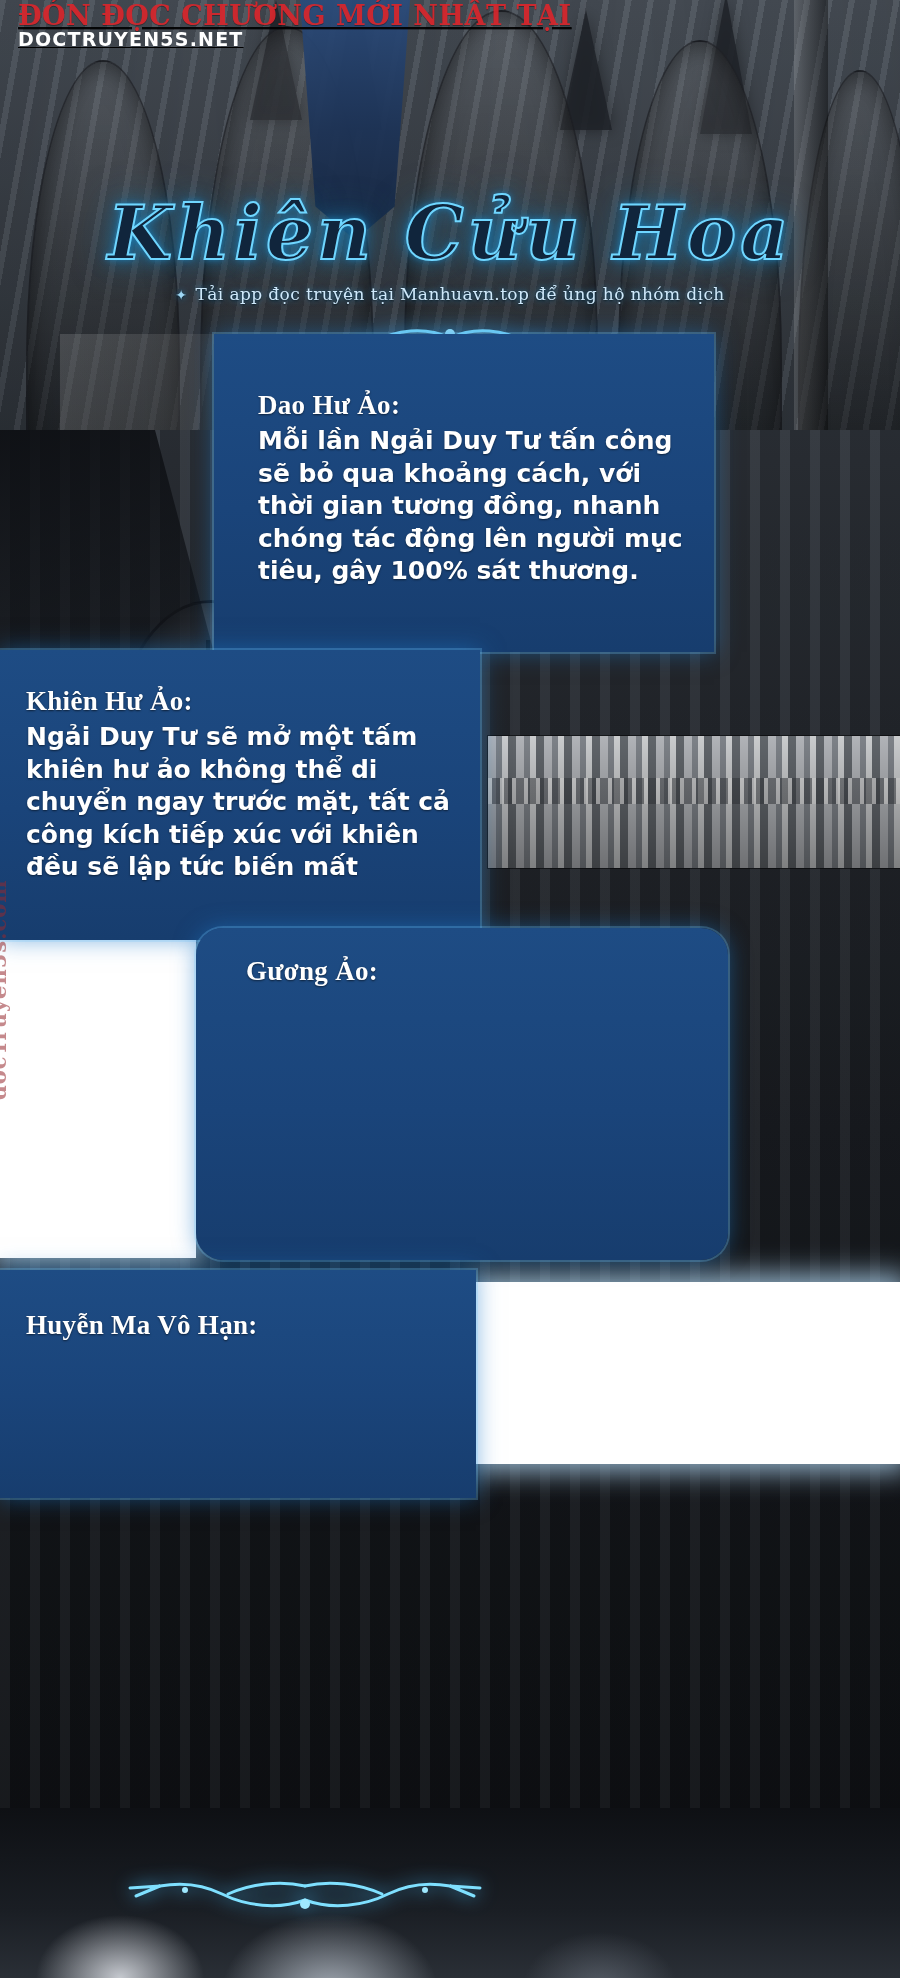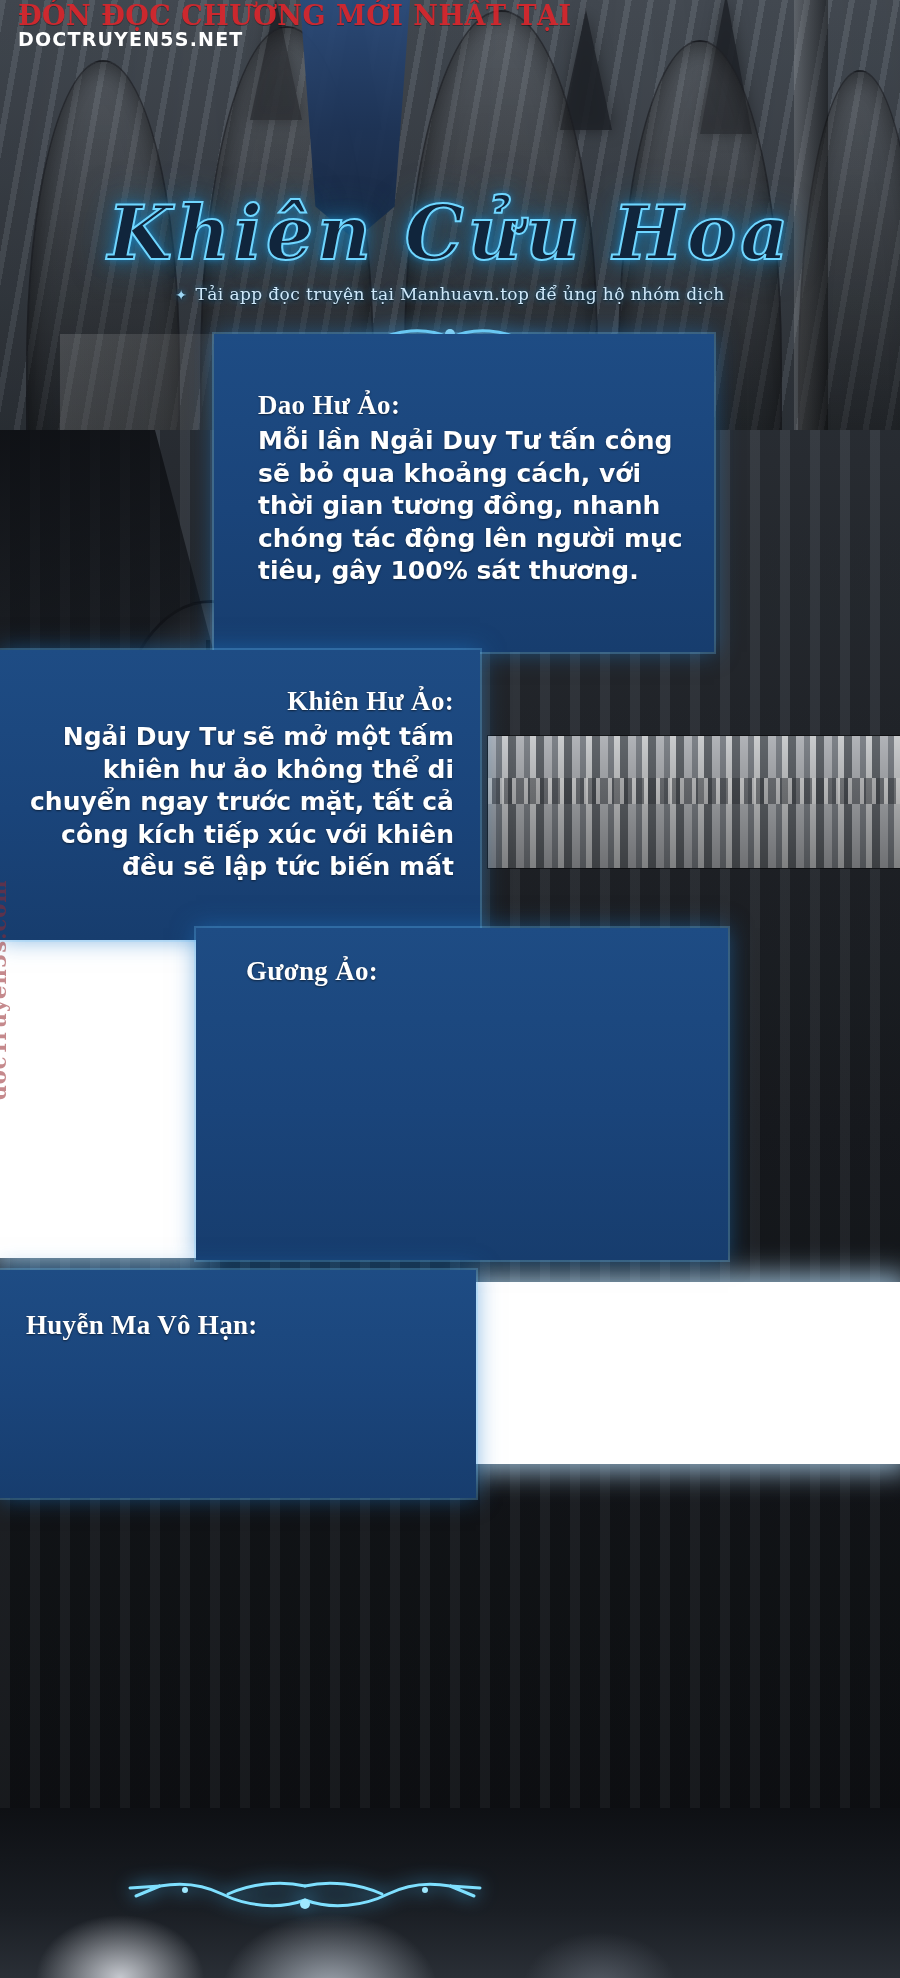--- a/index.html
+++ b/index.html
@@ -140,20 +140,21 @@
       radial-gradient(110px 80px at 600px 180px, rgba(120,128,140,0.55), rgba(120,128,140,0) 70%),
       linear-gradient(180deg, #0e1014 0%, #1a1e24 60%, #2a2f36 100%);
   }
 
   
   .wm-top {
     position: absolute;
     left: 18px; top: 2px;
     line-height: 1.05;
     z-index: 40;
+    text-decoration: underline;
   }
   .wm-red {
     font-family: "DejaVu Serif", serif;
     font-weight: bold;
     font-size: 27px;
     color: #d8262c;
     letter-spacing: 0.5px;
     opacity: 0.92;
     text-shadow: 0 1px 0 rgba(0,0,0,0.35);
   }
@@ -246,23 +247,23 @@
     line-height: 1.30;
     color: #ffffff;
     margin: 0;
     text-shadow: 0 1px 2px rgba(0,0,0,0.5);
     font-weight: bold;
   }
 
   
   .p1 { left: 214px; top: 334px; width: 500px; height: 318px; padding: 56px 30px 20px 44px; box-sizing: border-box; }
   
-  .p2 { left: 0px;  top: 650px; width: 480px; height: 290px; padding: 36px 26px 20px 26px; box-sizing: border-box; text-align: right; }
-  
-  .p3 { left: 196px; top: 928px; width: 532px; height: 332px; padding: 28px 26px 18px 50px; box-sizing: border-box; }
+  .p2 { left: 0px;  top: 650px; width: 480px; height: 290px; padding: 36px 26px 20px 26px; box-sizing: border-box; }
+  
+  .p3 { left: 196px; top: 928px; width: 532px; height: 332px; padding: 28px 26px 18px 50px; box-sizing: border-box; border-radius: 27px; }
   
   .p4 { left: 0px; top: 1270px; width: 476px; height: 228px; padding: 40px 26px 18px 26px; box-sizing: border-box; }
 
   
   .glow-strip {
     position: absolute;
     z-index: 20;
     background: #ffffff;
     box-shadow: 0 0 26px 8px rgba(185,225,255,0.75);
   }

